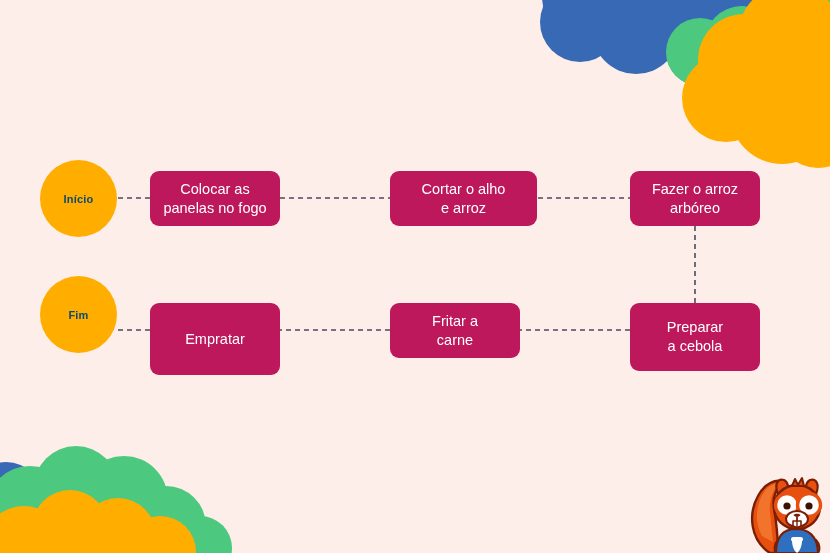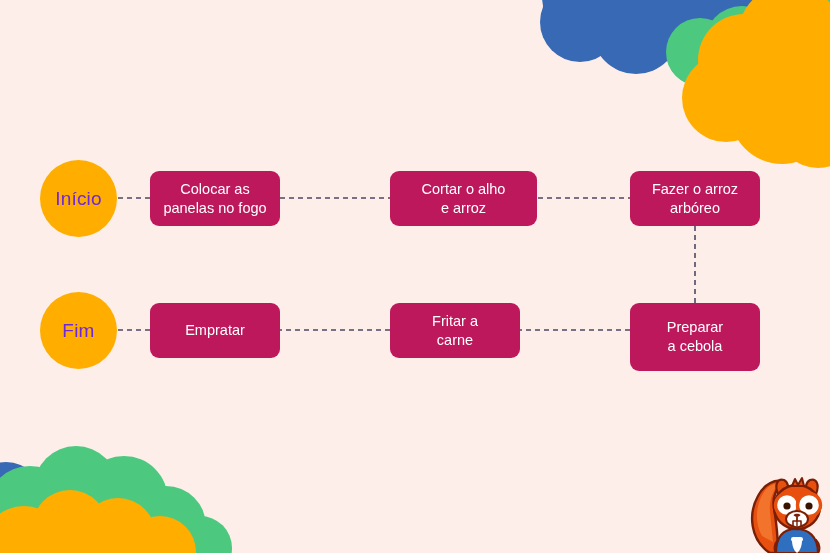--- a/index.html
+++ b/index.html
@@ -53,23 +53,23 @@
     box-sizing: border-box;
     display: flex;
     align-items: center;
     justify-content: center;
     text-align: center;
   }
 
   .terminal {
     border-radius: 50%;
     background: #FFAE00;
-    color: #6d28d9;
-    font-weight: normal;
-    font-size: 19px;
+    color: #0c4a6e;
+    font-weight: bold;
+    font-size: 11px;
     letter-spacing: 0.2px;
   }
 
   .process {
     border-radius: 9px;
     background: #be185d;
     color: #FFFFFF;
     font-size: 14.5px;
     line-height: 1.28;
     padding: 4px 8px;
@@ -190,25 +190,25 @@
       </span>
     </div>
 
     <div class="node process" style="left:630px; top:171px; width:130px; height:55px;">
       <span>
         <span class="node-text">Fazer o arroz</span>
         <span class="node-text">arbóreo</span>
       </span>
     </div>
 
-    <div class="node terminal" style="left:40px; top:292px; width:77px; height:77px;">
+    <div class="node terminal" style="left:40px; top:276px; width:77px; height:77px;">
       <span>Fim</span>
     </div>
 
-    <div class="node process" style="left:150px; top:303px; width:130px; height:55px;">
+    <div class="node process" style="left:150px; top:303px; width:130px; height:72px;">
       <span>
         <span class="node-text">Empratar</span>
       </span>
     </div>
 
     <div class="node process" style="left:390px; top:303px; width:130px; height:55px;">
       <span>
         <span class="node-text">Fritar a</span>
         <span class="node-text">carne</span>
       </span>

